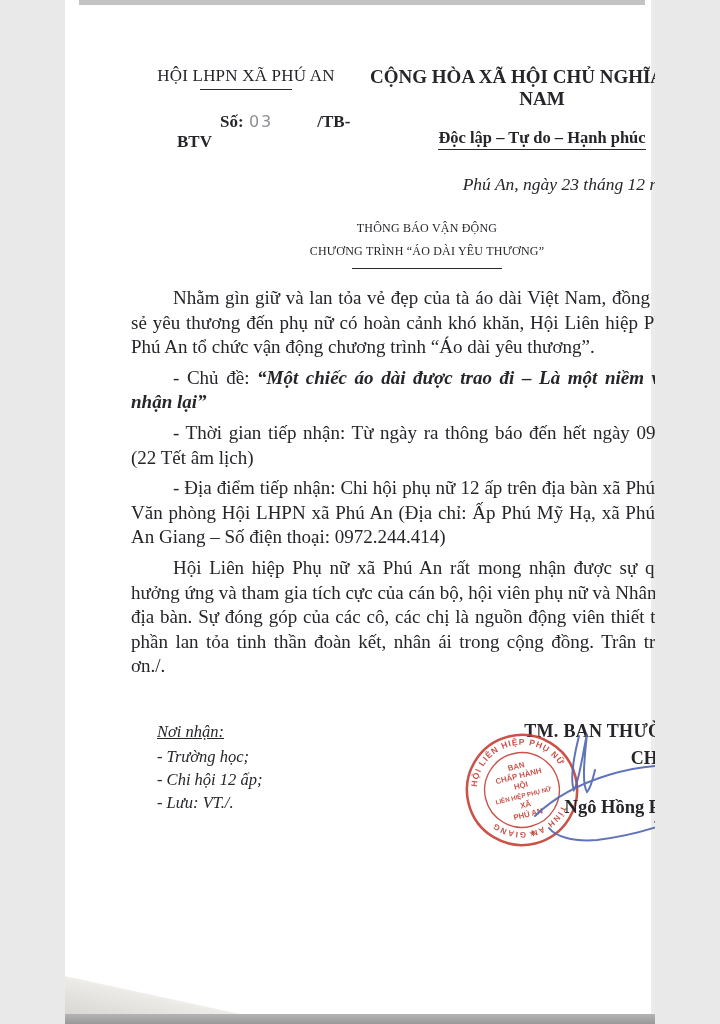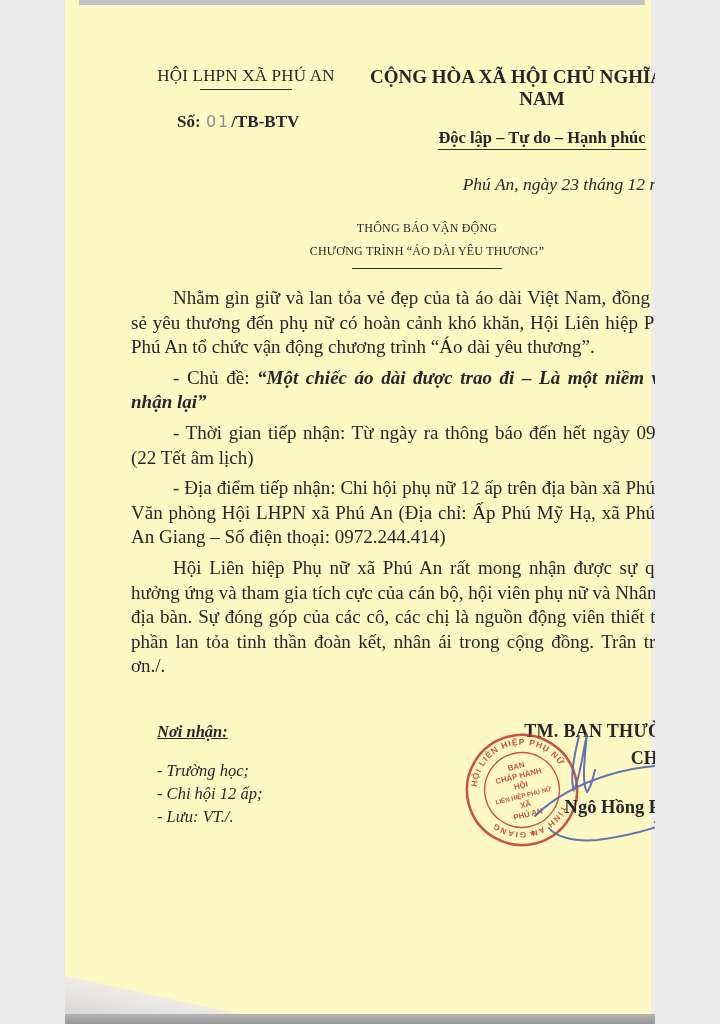--- a/index.html
+++ b/index.html
@@ -1,20 +1,20 @@
 <!DOCTYPE html>
 <html lang="vi"><head>
 <meta charset="utf-8">
 <style>
   html,body{margin:0;padding:0;background:#e9e9e9;}
   .page{
     position:relative;
     width:590px;height:1024px;
     margin:0 auto;
-    background:#fef9c3;
+    background:#ffffff;
     font-family:"Liberation Serif","DejaVu Serif",serif;
     color:#26262a;
     overflow:hidden;
     box-sizing:border-box;
   }
   
   .edge-top{position:absolute;top:0;left:14px;right:10px;height:5px;background:#c3c3c3;}
   .edge-bottom{position:absolute;bottom:0;left:0;right:0;height:10px;background:linear-gradient(#b4b4b4,#999);}
   .edge-right{position:absolute;top:0;right:0;width:4px;height:100%;background:#ececea;}
   .corner-fold{
@@ -29,41 +29,41 @@
   
   .hdr{display:flex;margin-top:66px;}
   .hdr-left{width:230px;text-align:center;}
   .hdr-right{flex:1;text-align:center;}
   .org-top{font-size:17px;letter-spacing:.2px;}
   .org-bottom{font-size:17px;font-weight:bold;margin-top:2px;}
   .rule-sm{width:92px;border-top:1.6px solid #2a2a2e;margin:3px auto 0;}
   .nat1{font-size:19px;font-weight:bold;}
   .nat2{font-size:16.5px;font-weight:bold;display:inline-block;border-bottom:1.7px solid #2a2a2e;padding-bottom:1px;margin-top:18px;}
   .so-line{margin-top:22px;font-size:17px;text-align:left;padding-left:46px;}
-  .so-label,.so-rest{font-weight:bold;}
+  .so-label,.so-rest{font-weight:bold;margin-left:43px;}
   .so-hand{
     font-family:"DejaVu Sans",sans-serif;
     color:#8e8e94;font-size:16px;letter-spacing:2px;padding:0 1px;
   }
   .dateline{margin-top:24px;font-size:17.5px;font-style:italic;text-align:right;padding-right:4px;}
 
   
   .title-block{text-align:center;margin-top:26px;}
   .title-l1,.title-l2{font-size:12px;font-weight:normal;letter-spacing:.2px;}
   .title-l2{margin-top:8px;}
   .title-rule{width:150px;border-top:1.6px solid #2a2a2e;margin:9px auto 0;}
 
   
   .body-block{margin-top:17px;font-size:19px;line-height:24.6px;text-align:justify;}
   .body-block p{margin:0 0 6px;text-indent:42px;}
   .q{font-weight:bold;font-style:italic;}
 
   
   .recipients{position:absolute;left:92px;top:720px;font-size:16.5px;font-style:italic;line-height:23px;}
-  .recipients .label{font-weight:bold;text-decoration:underline;margin-bottom:16px;}
+  .recipients .label{font-weight:normal;text-decoration:underline;margin-bottom:2px;}
   .sign-block{position:absolute;left:356px;top:721px;width:300px;text-align:right;}
   .sign-org{font-size:18px;font-weight:bold;letter-spacing:.3px;}
   .sign-title{font-size:18px;font-weight:bold;margin-top:6px;}
   .signer-name{position:absolute;left:400px;top:797px;width:225px;text-align:right;font-size:18.5px;font-weight:bold;}
 
   .stamp{position:absolute;left:398px;top:731px;width:118px;height:118px;transform:rotate(-14deg);opacity:.88;}
   .signature{position:absolute;left:462px;top:718px;width:215px;height:140px;}
 </style>
 </head>
 <body>
@@ -78,21 +78,21 @@
   <div class="speck" style="left:690px;top:318px;width:2px;height:14px;"></div>
 
   <div class="content">
 
     <div class="hdr">
       <div class="hdr-left">
         <div class="org-top">HỘI LHPN XÃ PHÚ AN</div>
         <div class="rule-sm"></div>
         <div class="so-line">
           <span class="so-label">Số:</span>
-          <span class="so-hand">01</span><span class="so-rest">/TB-BTV</span>
+          <span class="so-hand">03</span><span class="so-rest">/TB-BTV</span>
         </div>
       </div>
       <div class="hdr-right">
         <div class="nat1">CỘNG HÒA XÃ HỘI CHỦ NGHĨA VIỆT NAM</div>
         <div class="nat2">Độc lập – Tự do – Hạnh phúc</div>
         <div class="dateline">Phú An, ngày 23 tháng 12 năm 2025</div>
       </div>
     </div>
 
     <div class="title-block">

